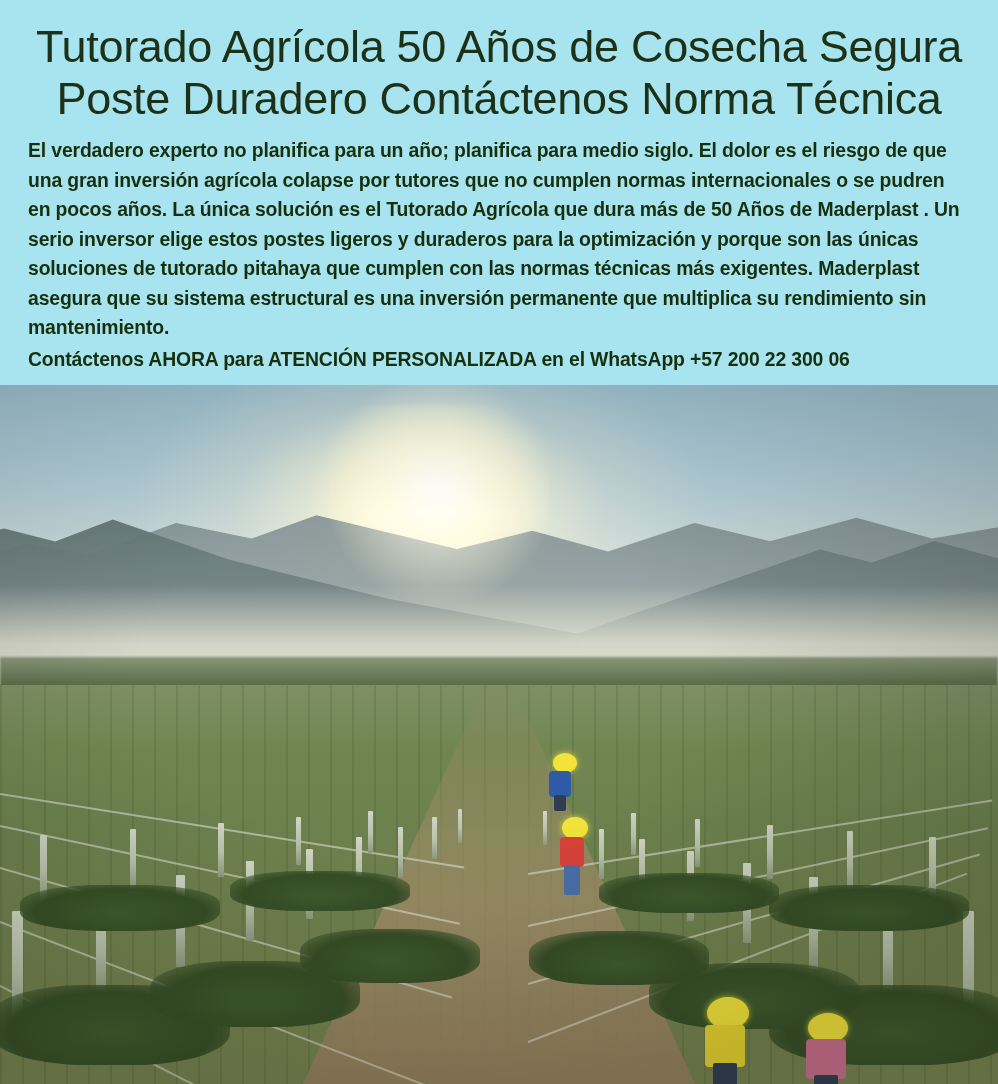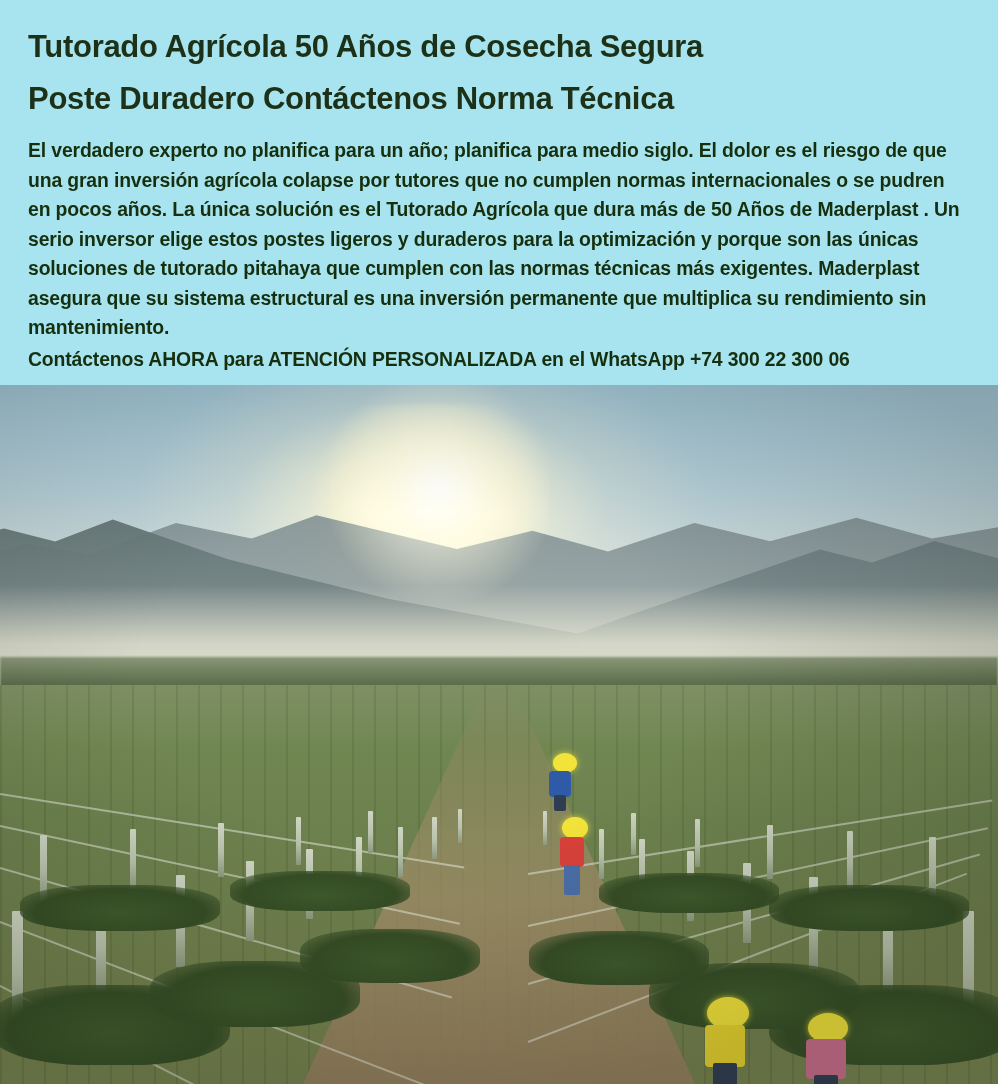--- a/index.html
+++ b/index.html
@@ -25,24 +25,24 @@
     position: absolute;
     left: 0;
     top: 0;
     width: 998px;
     height: 385px;
     background: #a8e4ef;
     box-sizing: border-box;
     padding: 22px 28px 0 28px;
   }
   .title-line {
-    text-align: left;
-    font-weight: bold;
+    text-align: center;
+    font-weight: normal;
     color: #1c3117;
-    font-size: 31px;
+    font-size: 45px;
     line-height: 50px;
     letter-spacing: -0.3px;
     white-space: nowrap;
   }
   .title-line.second {
     margin-top: 2px;
   }
   .body-copy {
     margin-top: 12px;
     color: #16300f;
@@ -224,21 +224,21 @@
 <body>
 
 <div class="poster">
 
   <div class="header-block">
     <div class="title-line">Tutorado Agrícola 50 Años de Cosecha Segura</div>
     <div class="title-line second">Poste Duradero Contáctenos Norma Técnica</div>
     <div class="body-copy">
       <p>El verdadero experto no planifica para un año; planifica para medio siglo. El dolor es el riesgo de que una gran inversión agrícola colapse por tutores que no cumplen normas internacionales o se pudren en pocos años. La única solución es el Tutorado Agrícola que dura más de 50 Años de Maderplast . Un serio inversor elige estos postes ligeros y duraderos para la optimización y porque son las únicas soluciones de tutorado pitahaya que cumplen con las normas técnicas más exigentes. Maderplast asegura que su sistema estructural es una inversión permanente que multiplica su rendimiento sin mantenimiento.</p>
     </div>
-    <div class="cta-line">Contáctenos AHORA para ATENCIÓN PERSONALIZADA en el WhatsApp +74 300 22 300 06</div>
+    <div class="cta-line">Contáctenos AHORA para ATENCIÓN PERSONALIZADA en el WhatsApp +57 200 22 300 06</div>
   </div>
 
   <div class="photo">
 
     <div class="sky"></div>
     <div class="sun-glow"></div>
 
     <div class="mountain-far"></div>
     <div class="mountain-left"></div>
     <div class="mountain-right"></div>

